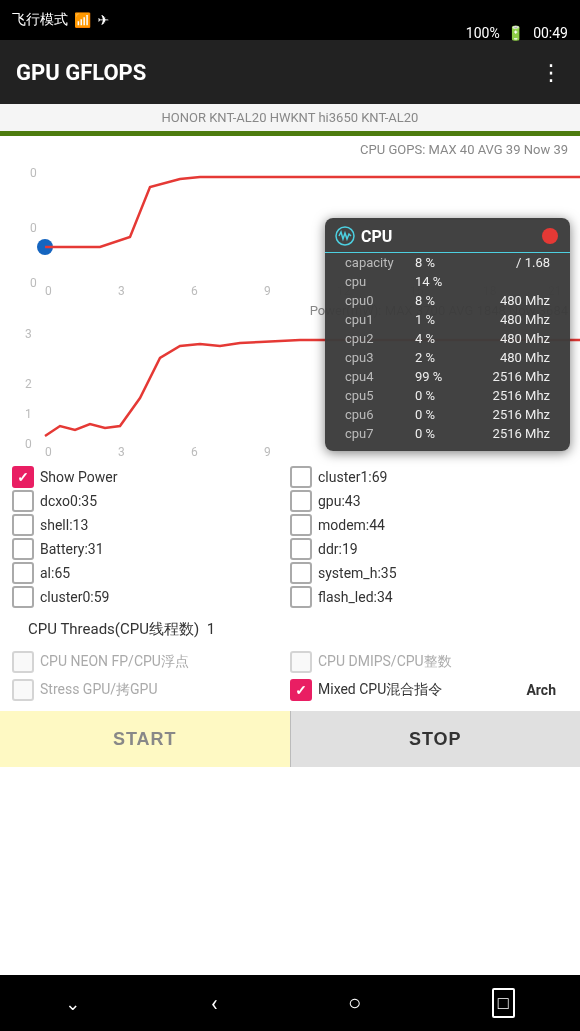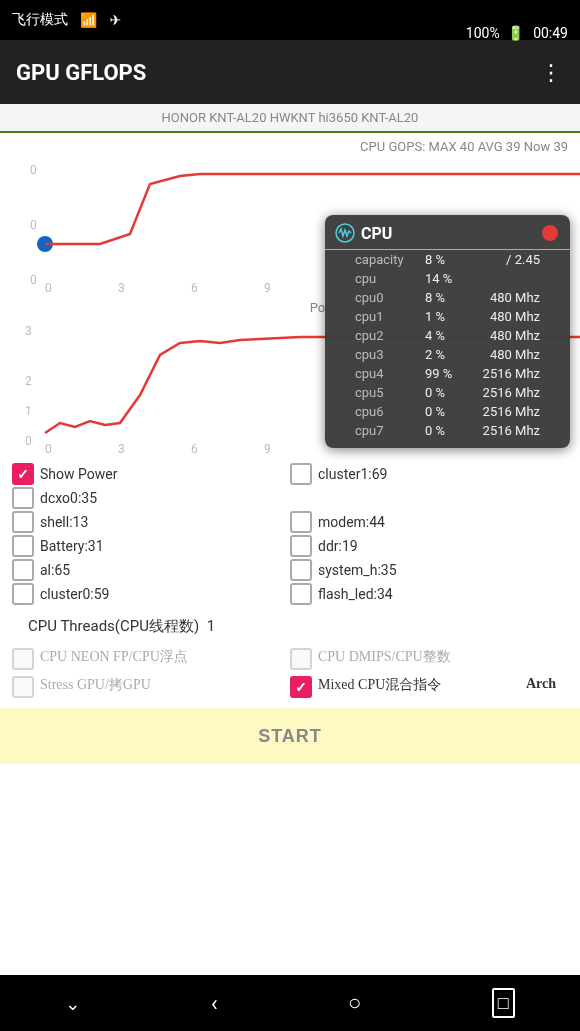--- a/index.html
+++ b/index.html
@@ -20,21 +20,21 @@
       display: flex;
       align-items: center;
       justify-content: space-between;
       padding: 0 12px;
       color: #fff;
       font-size: 14px;
     }
     .status-left {
       display: flex;
       align-items: center;
-      gap: 12px;
+      gap: 6px;
     }
     .status-right {
       display: flex;
       align-items: flex-end;
       gap: 8px;
       font-size: 14px;
       margin-top: 25px;
     }
 
     
@@ -60,21 +60,21 @@
       letter-spacing: 2px;
     }
 
     
     .device-info {
       background: #f5f5f5;
       text-align: center;
       font-size: 13px;
       color: #888;
       padding: 6px 0;
-      border-bottom: 2px solid #4d7c0f;
+      border-bottom: 5px solid #4d7c0f;
     }
 
     
     .chart-area {
       background: #fff;
       position: relative;
       width: 100%;
       padding: 0;
     }
     .chart-label {
@@ -119,21 +119,21 @@
     }
     .cpu-red-dot {
       width: 16px;
       height: 16px;
       background: #e53935;
       border-radius: 50%;
     }
     .cpu-row {
       display: flex;
       align-items: center;
-      padding: 2px 30px;
+      padding: 2px 20px;
       font-size: 13px;
       color: #eee;
     }
     .cpu-row-label {
       width: 70px;
       color: #bbb;
     }
     .cpu-row-val {
       flex: 1;
       text-align: left;
@@ -195,23 +195,22 @@
 
     
     .bottom-options {
       padding: 6px 12px;
       display: flex;
       flex-wrap: wrap;
       gap: 6px 0;
     }
     .bottom-option {
       display: flex;
-      align-items: flex-start;
+      align-items: center;
       width: 50%;
-      font-family: Liberation Serif, serif;
     }
     .cb-sq {
       width: 22px;
       height: 22px;
       border: 2px solid #aaa;
       border-radius: 3px;
       display: flex;
       align-items: center;
       justify-content: center;
       margin-right: 6px;
@@ -359,21 +358,21 @@
             <polyline points="4,10 6,6 8,13 10,7 12,13 14,8 16,10" fill="none" stroke="#4dd0e1" stroke-width="1.5"></polyline>
           </svg>
           <span>CPU</span>
         </div>
         <div class="cpu-red-dot"></div>
       </div>
 
       <div class="cpu-row">
         <span class="cpu-row-label">capacity</span>
         <span class="cpu-row-val">8 %</span>
-        <span class="cpu-row-freq">/ 2.45</span>
+        <span class="cpu-row-freq">/ 1.68</span>
       </div>
       <div class="cpu-row">
         <span class="cpu-row-label">cpu</span>
         <span class="cpu-row-val">14 %</span>
         <span class="cpu-row-freq"></span>
       </div>
       <div class="cpu-row">
         <span class="cpu-row-label">cpu0</span>
         <span class="cpu-row-val">8 %</span>
         <span class="cpu-row-freq">480 Mhz</span>
@@ -427,20 +426,24 @@
     <div class="checkbox-col">
       <div class="cb"></div>
       <span class="cb-label">cluster1:69</span>
     </div>
   </div>
 
   <div class="checkbox-row">
     <div class="checkbox-col">
       <div class="cb"></div>
       <span class="cb-label">dcxo0:35</span>
+    </div>
+    <div class="checkbox-col">
+      <div class="cb"></div>
+      <span class="cb-label">gpu:43</span>
     </div>
   </div>
 
   <div class="checkbox-row">
     <div class="checkbox-col">
       <div class="cb"></div>
       <span class="cb-label">shell:13</span>
     </div>
     <div class="checkbox-col">
       <div class="cb"></div>
@@ -502,20 +505,21 @@
   </div>
   <div class="bottom-option" style="position:relative;">
     <div class="cb-sq checked"></div>
     <span class="cb-label-normal">Mixed CPU混合指令</span>
     <span style="position:absolute; right:12px; font-size:14px; color:#333; font-weight:bold;">Arch</span>
   </div>
 </div>
 
 <div class="button-row">
   <button class="btn-start">START</button>
+  <button class="btn-stop">STOP</button>
 </div>
 
 <div class="nav-bar">
   <span class="nav-icon" style="font-size:18px;">⌄</span>
   <span class="nav-icon" style="font-size:22px;">‹</span>
   <span class="nav-icon" style="font-size:22px;">○</span>
   <span class="nav-icon" style="font-size:18px; border: 2px solid #fff; padding: 2px 4px; border-radius:2px;">□</span>
 </div>
 
 </body></html>

